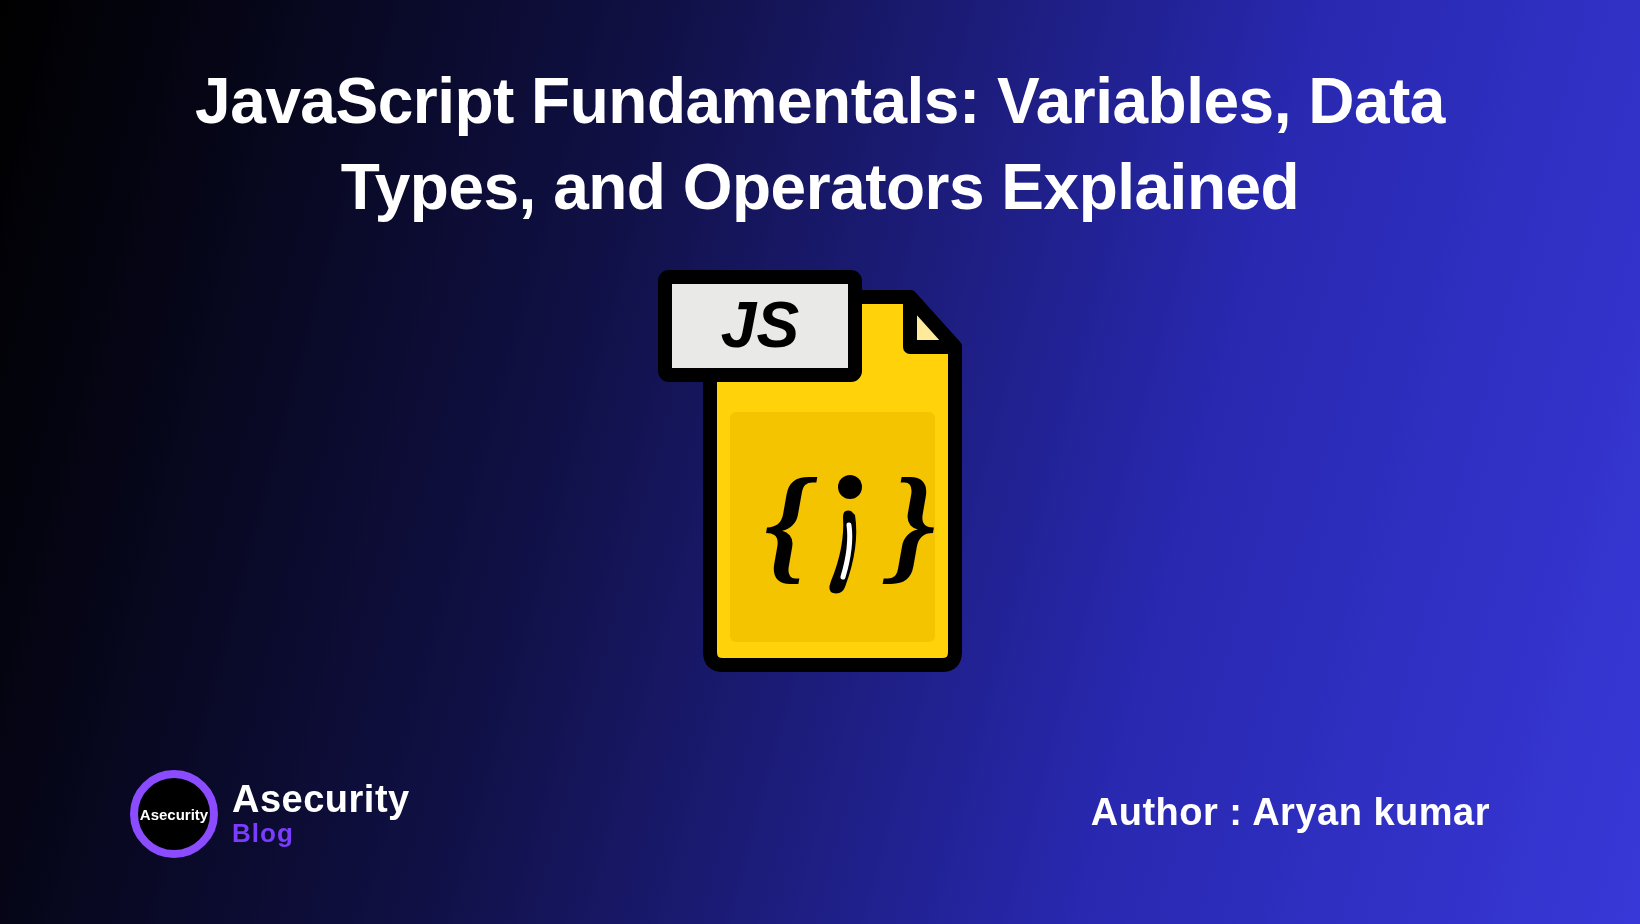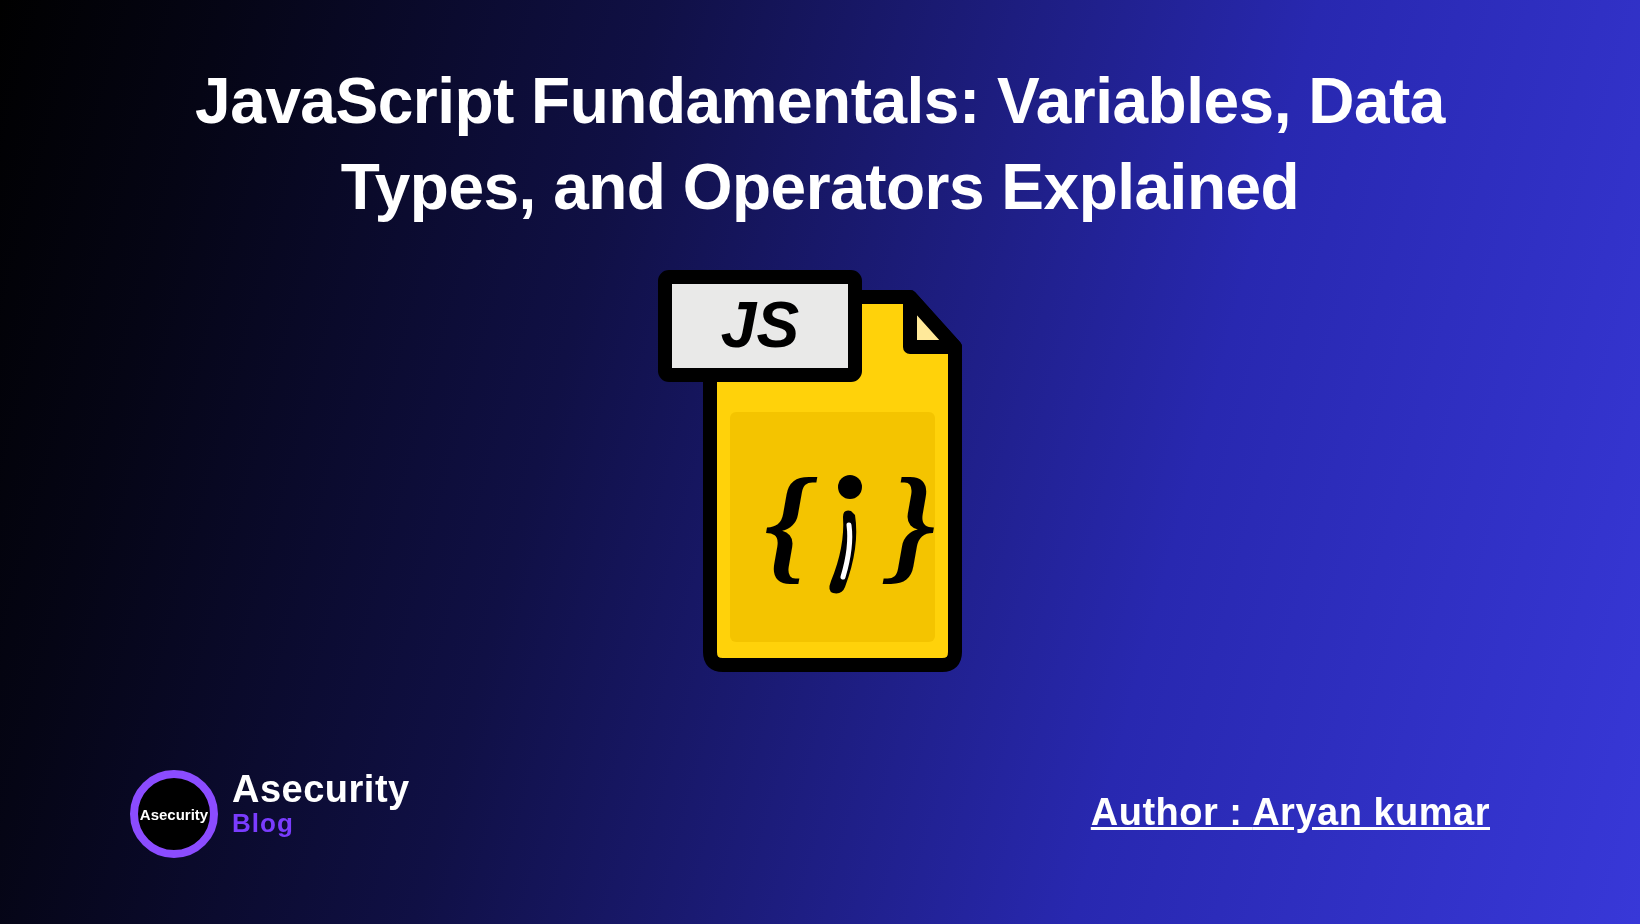--- a/index.html
+++ b/index.html
@@ -29,21 +29,21 @@
     transform: translateX(-50%);
     width: 330px;
     height: 430px;
     font-style: italic;
   }
   .logo-block {
     position: absolute;
     left: 130px;
     bottom: 66px;
     display: flex;
-    align-items: flex-start;
+    align-items: center;
     gap: 14px;
   }
   .logo-ring {
     width: 88px;
     height: 88px;
     border-radius: 50%;
     border: 8px solid #8b4cff;
     background: #000000;
     display: flex;
     align-items: center;
@@ -67,21 +67,20 @@
   }
   .author-line {
     position: absolute;
     right: 150px;
     bottom: 90px;
     color: #ffffff;
     font-size: 38px;
     font-weight: 900;
     font-family: "Arial Black", Arial, sans-serif;
     letter-spacing: 0.5px;
-    text-decoration: underline;
   }
 </style>
 </head>
 <body>
 
 <h1 class="title">JavaScript Fundamentals: Variables, Data Types, and Operators Explained</h1>
 
 <div class="js-icon-wrap">
   <svg viewBox="0 0 330 430" width="330" height="430">
 

